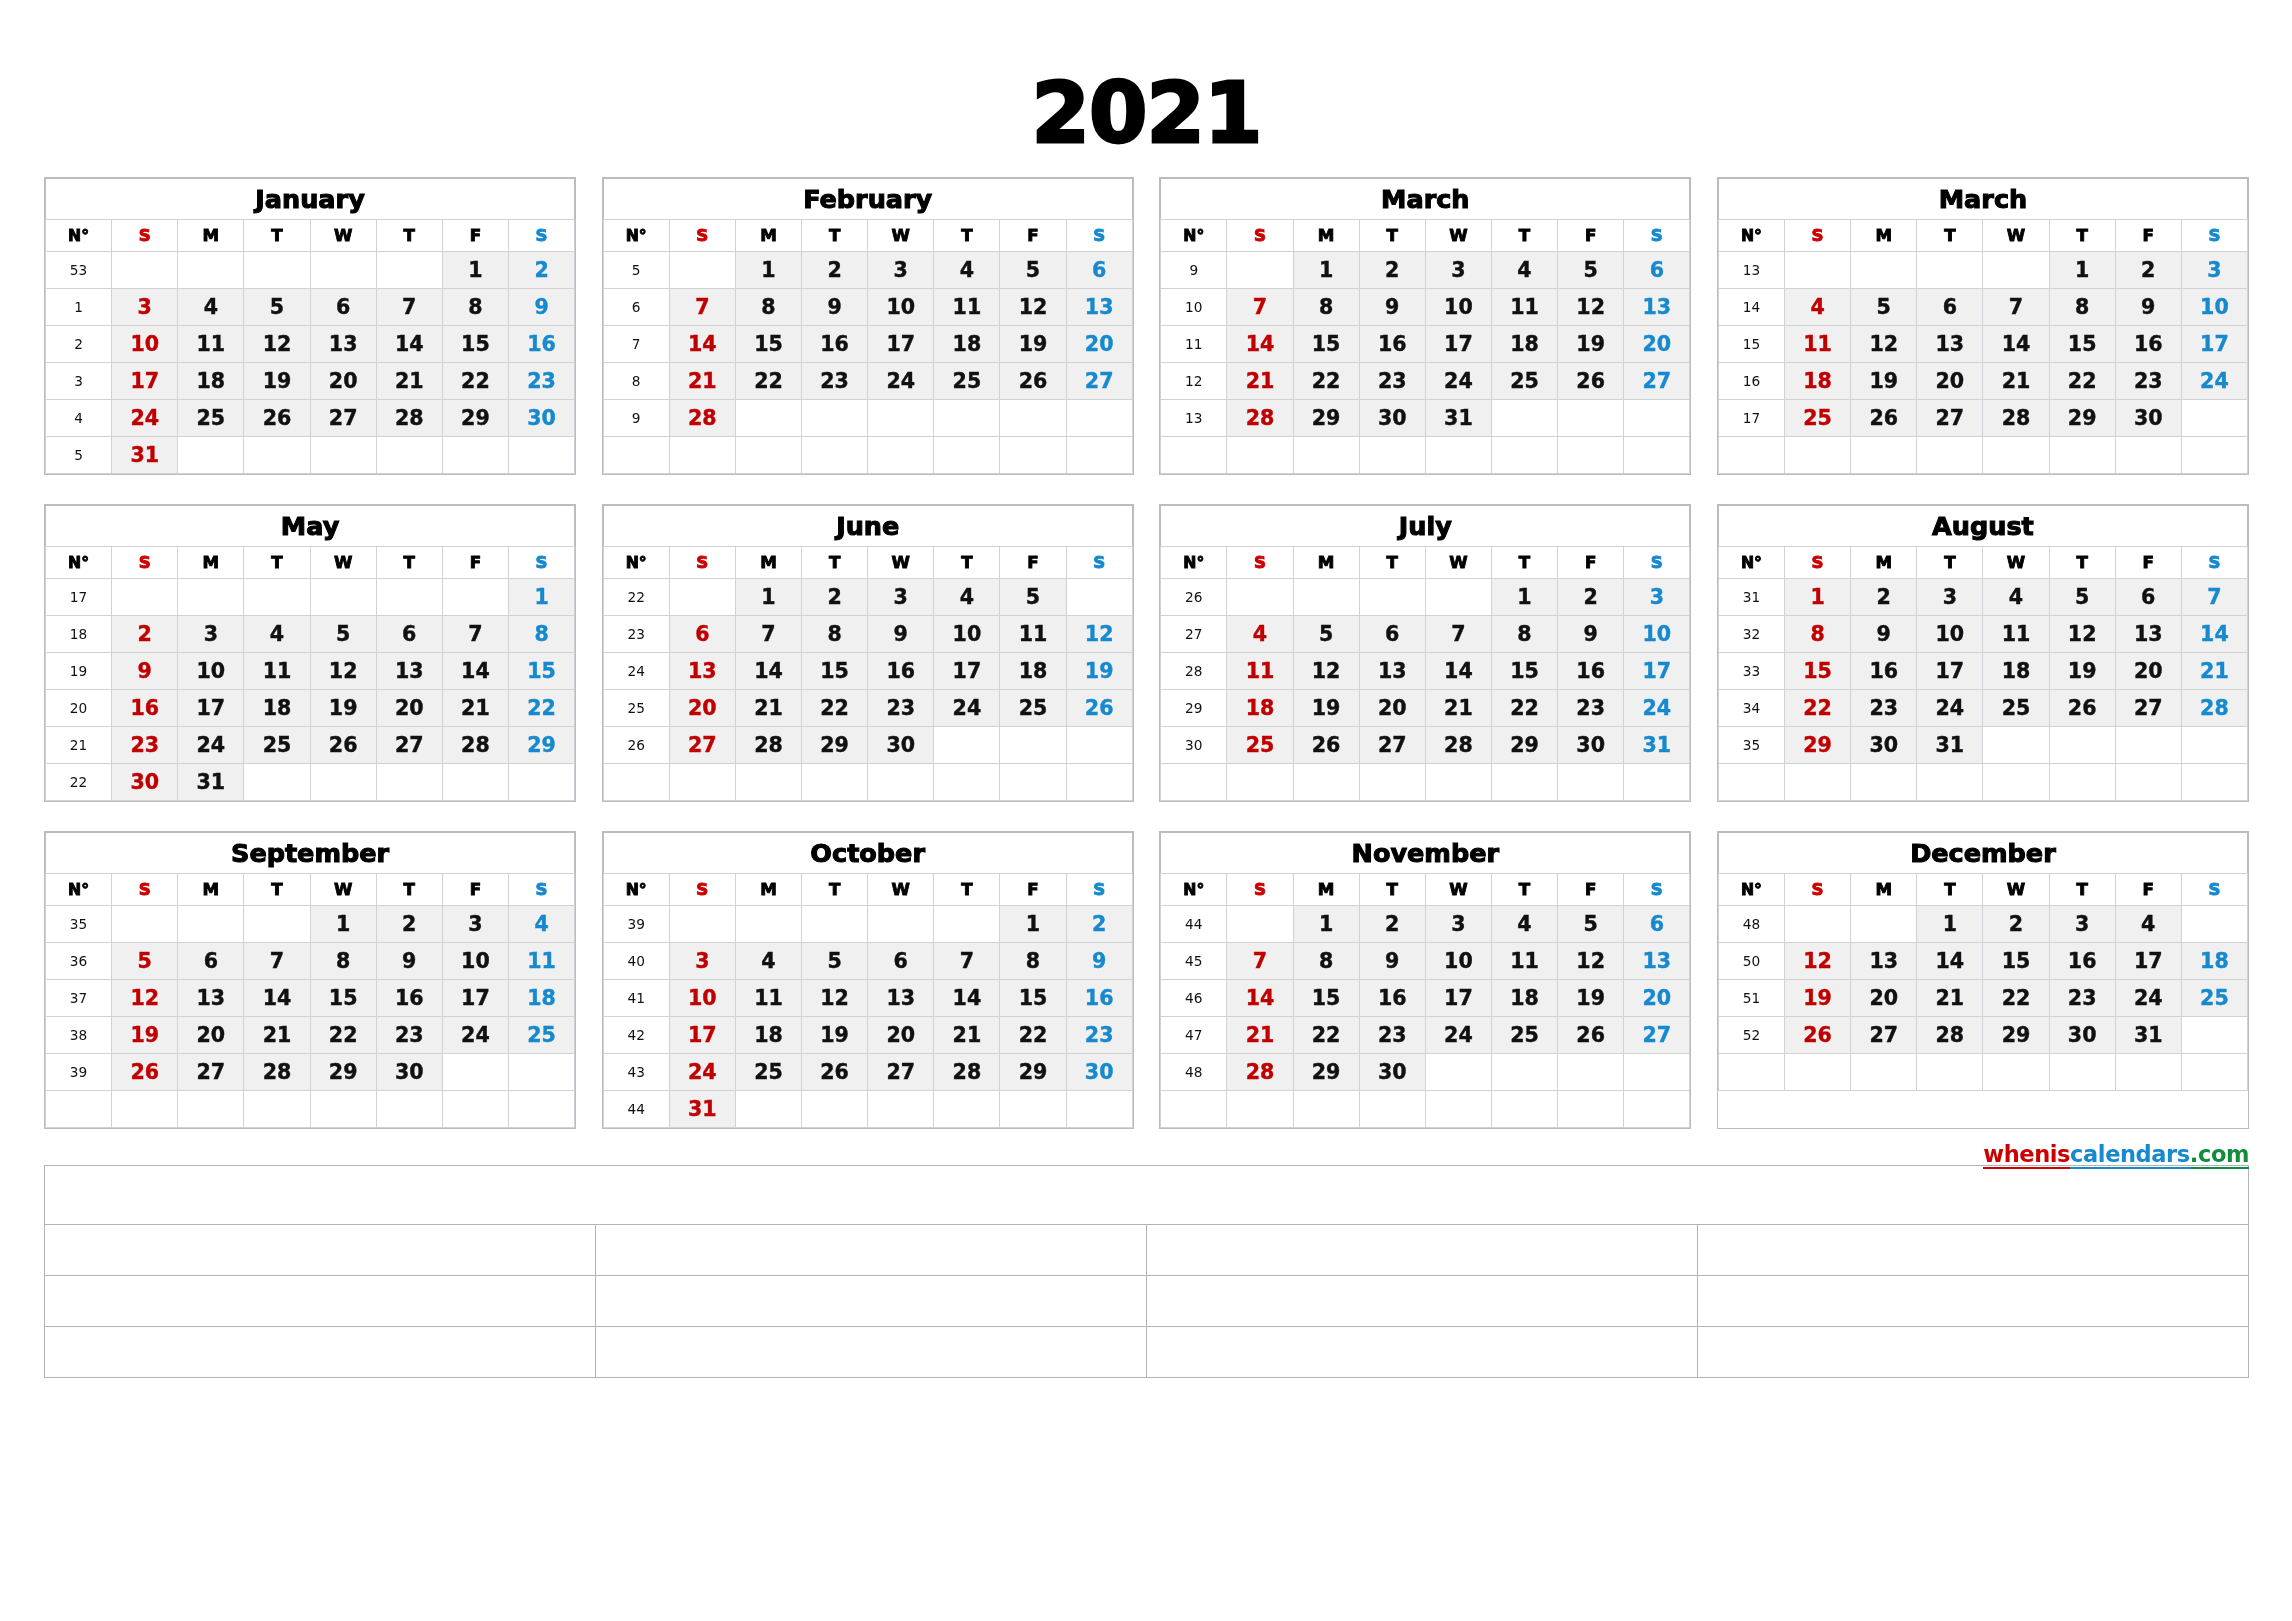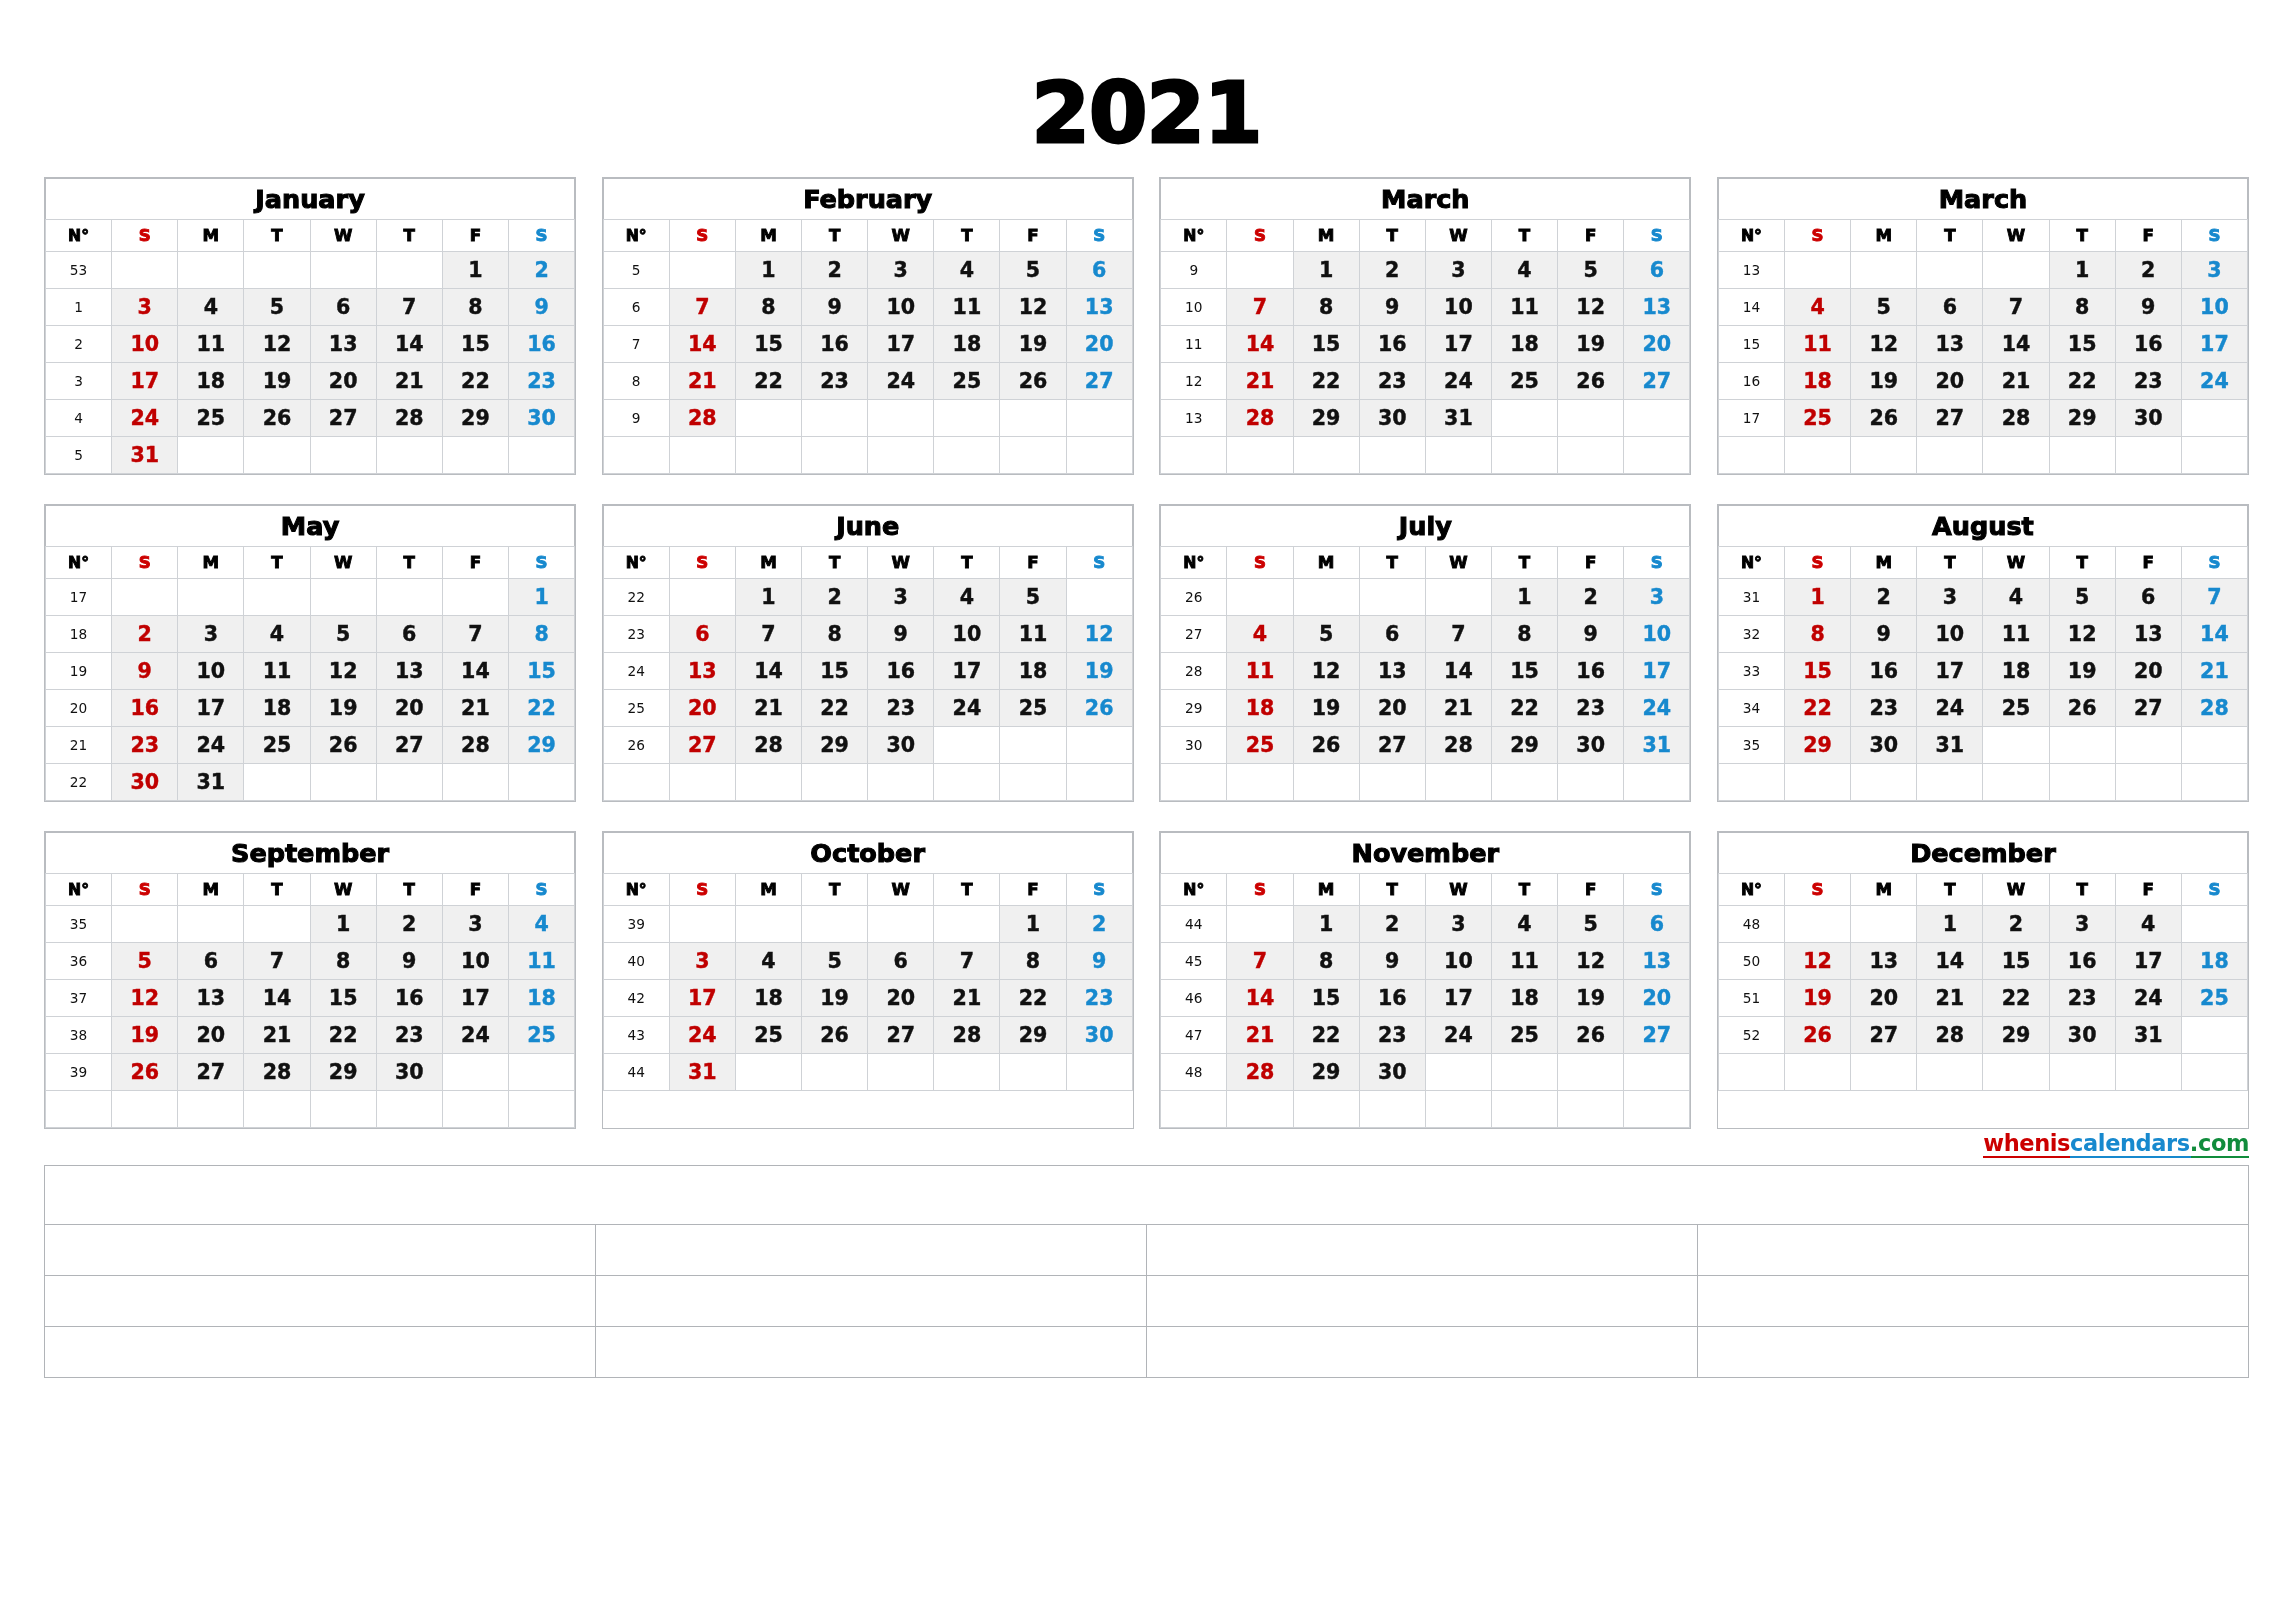--- a/index.html
+++ b/index.html
@@ -118,20 +118,21 @@
   }
   .watermark {
     display: inline-block;
     font-family: "DejaVu Sans", sans-serif;
     font-weight: 700;
     font-size: 22.5px;
     letter-spacing: -0.4px;
     border-bottom: 2px solid;
     border-image: linear-gradient(to right,#cc0000 0%,#cc0000 33%,#1789ce 33%,#1789ce 78%,#118c3c 78%,#118c3c 100%) 1;
     line-height: 1.05;
+    margin-top: 11px;
   }
   .wm-a { color: #cc0000; }
   .wm-b { color: #1789ce; }
   .wm-c { color: #118c3c; }
 
   
   .notes {
     padding: 3.9px 44px 0 44px;
   }
   table.notes-table {
@@ -913,20 +914,30 @@
             </tr>
             <tr>
               <td class="wknum">40</td>
               <td class="day filled sun">3</td>
               <td class="day filled">4</td>
               <td class="day filled">5</td>
               <td class="day filled">6</td>
               <td class="day filled">7</td>
               <td class="day filled">8</td>
               <td class="day filled sat">9</td>
+            </tr>
+            <tr>
+              <td class="wknum">41</td>
+              <td class="day filled sun">10</td>
+              <td class="day filled">11</td>
+              <td class="day filled">12</td>
+              <td class="day filled">13</td>
+              <td class="day filled">14</td>
+              <td class="day filled">15</td>
+              <td class="day filled sat">16</td>
             </tr>
             <tr>
               <td class="wknum">42</td>
               <td class="day filled sun">17</td>
               <td class="day filled">18</td>
               <td class="day filled">19</td>
               <td class="day filled">20</td>
               <td class="day filled">21</td>
               <td class="day filled">22</td>
               <td class="day filled sat">23</td>

